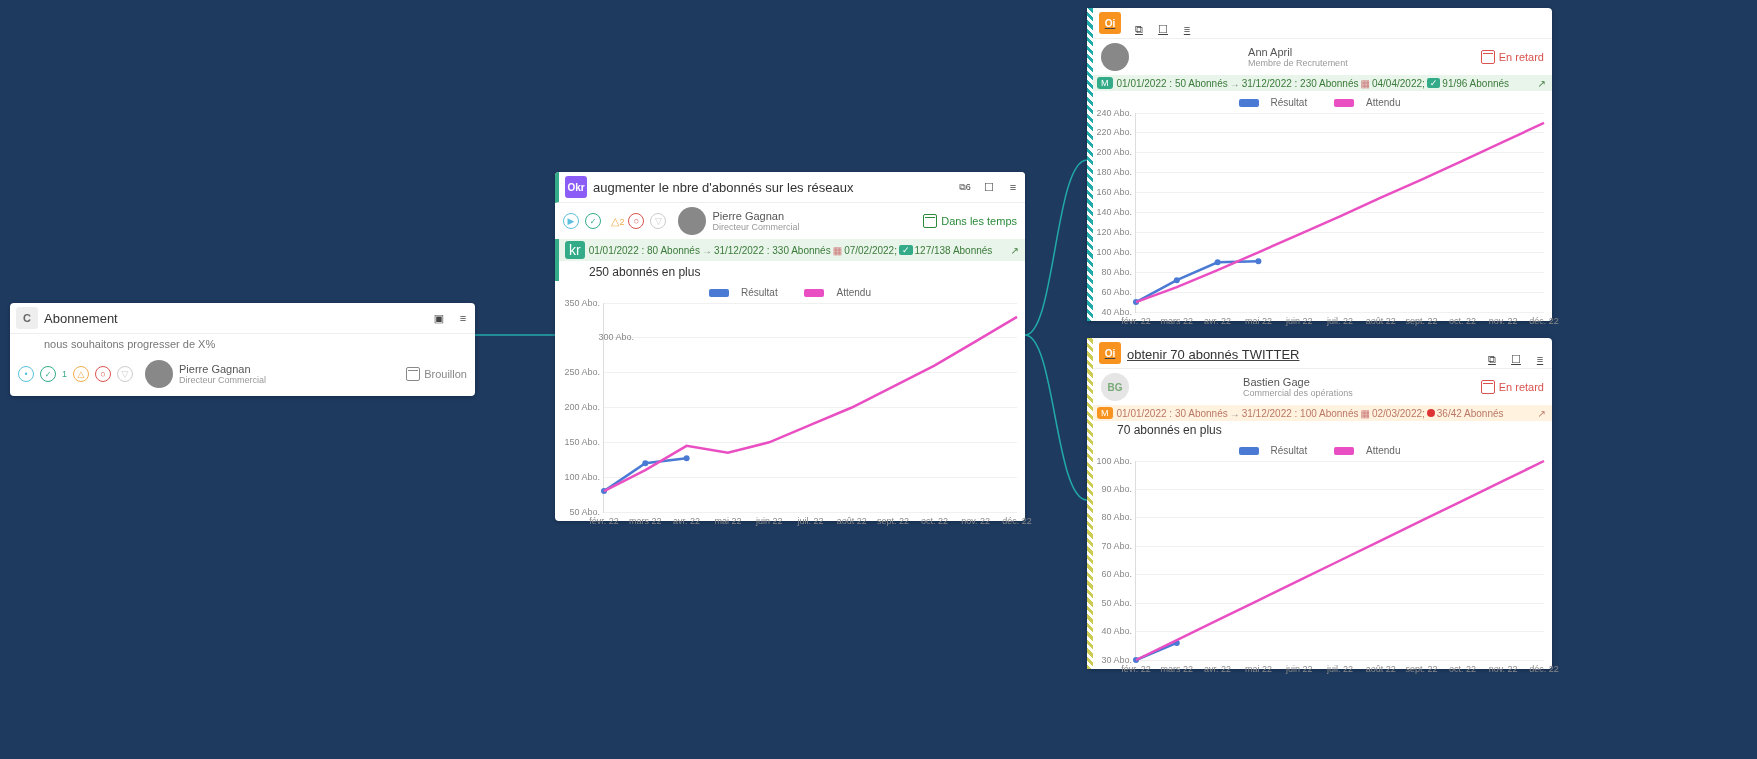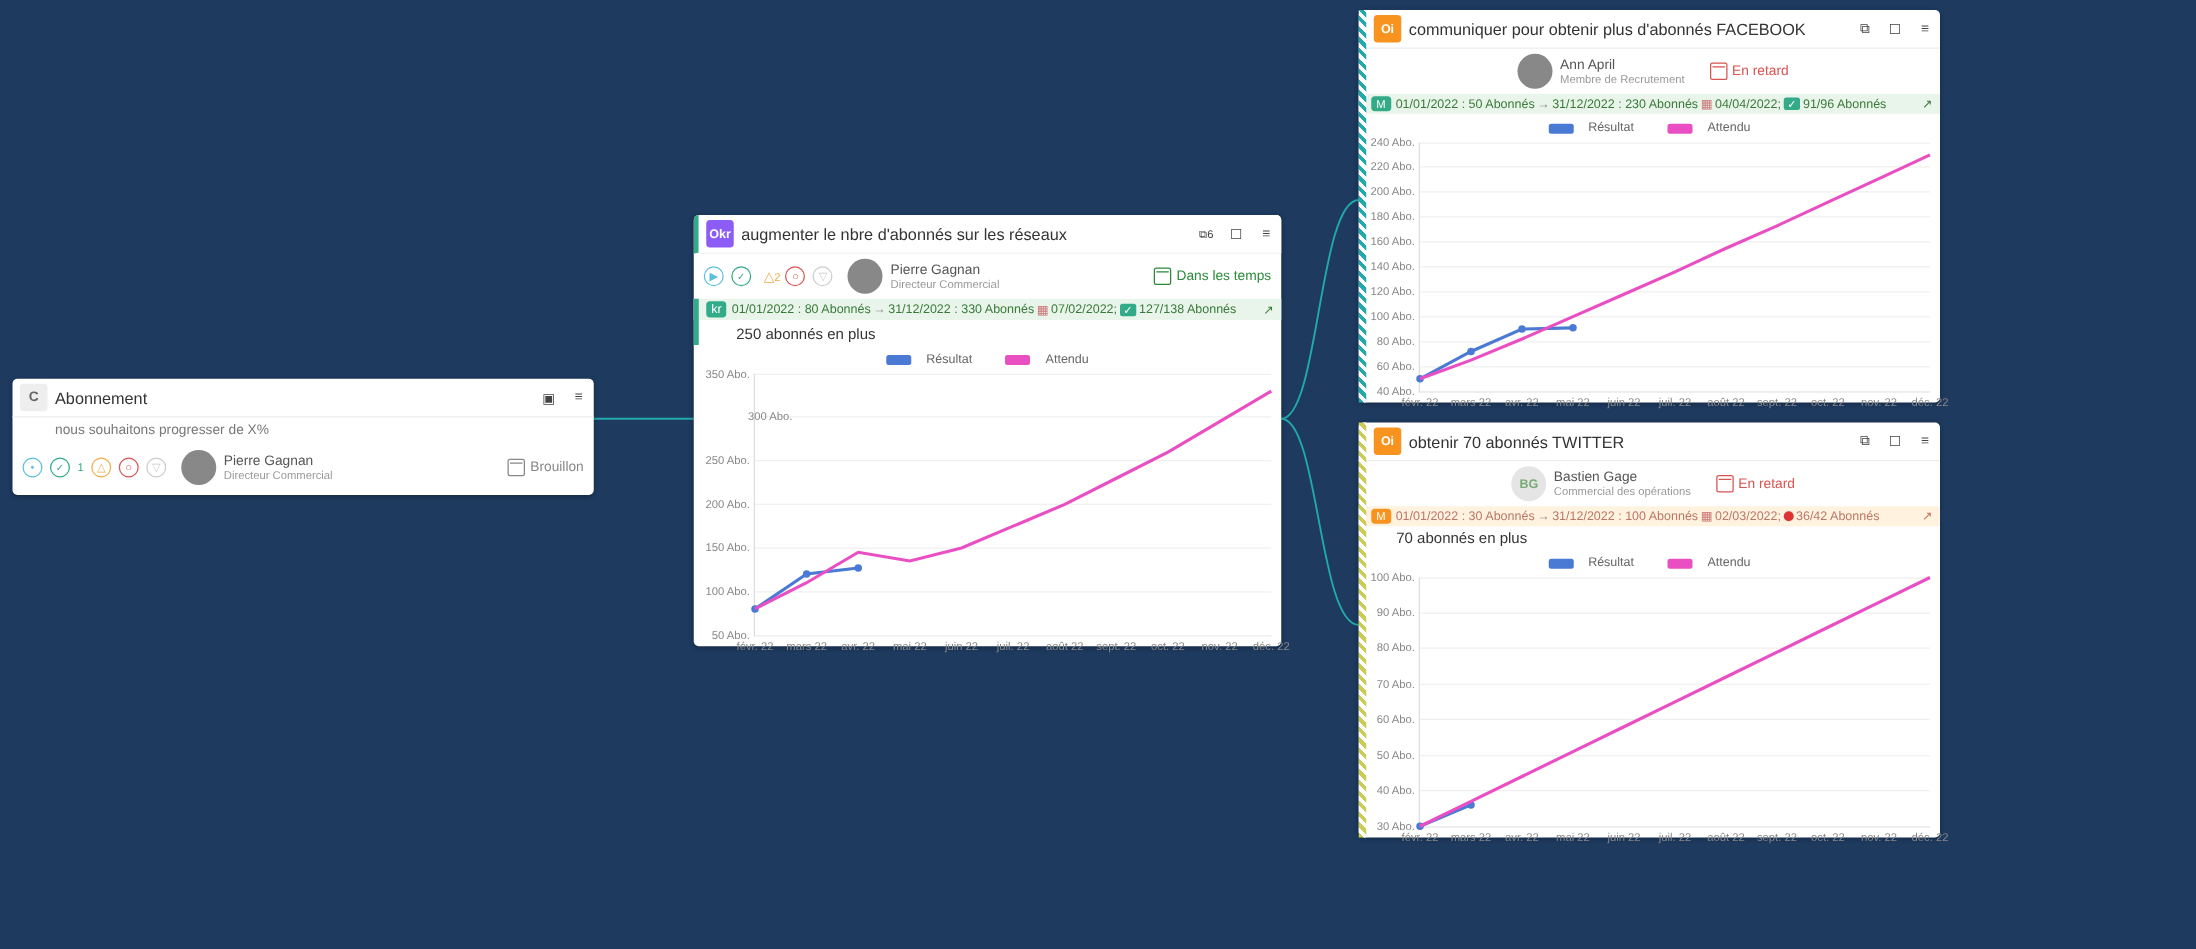--- a/index.html
+++ b/index.html
@@ -37,33 +37,33 @@
   .cal-icon { width:14px; height:14px; border:1.5px solid currentColor; border-radius:2px; margin-right:4px; position:relative;}
   .cal-icon::before { content:""; position:absolute; top:2px; left:1px; right:1px; height:1px; background:currentColor;}
 
   
   .okr-card { left:555px; top:172px; width:470px; }
   .okr-head { display:flex; align-items:center; border-bottom:1px solid #eee; background:#fff; border-left:4px solid #3a8; border-radius:4px 4px 0 0;}
   .badge-okr { background:#8b5cf6; color:#fff; font-size:10px; }
   .tool-row { display:flex; align-items:center; padding:4px 8px; }
   .tool-row .status-pill { color:#2a8a3a; }
   .kr-row { display:flex; align-items:center; background:#e9f5ea; padding:2px 6px; font-size:10px; color:#3a7a3a; border-left:4px solid #3a8;}
-  .kr-badge { background:#3a8; color:#fff; border-radius:3px; padding:1px 4px; margin-right:4px; font-size:10px;}
+  .kr-badge { background:#3a8; color:#fff; border-radius:3px; padding:1px 4px; margin-right:4px; font-size:14px;}
   .kr-title-row { padding:4px 8px 2px 30px; font-size:12px; color:#333; border-left:4px solid #3a8; display:flex; align-items:center;}
 
   
   .oi-card { width:465px; }
   .oi1 { left:1087px; top:8px; }
   .oi2 { left:1087px; top:338px; }
   .oi-stripe { position:absolute; left:0; top:0; bottom:0; width:6px; }
   .stripe-teal { background: repeating-linear-gradient(45deg,#2aa,#2aa 3px,#fff 3px,#fff 6px);}
   .stripe-yellow { background: repeating-linear-gradient(45deg,#cc5,#cc5 3px,#fff 3px,#fff 6px);}
-  .oi-head { display:flex; align-items:center; border-bottom:1px solid #eee; padding-left:6px;}
+  .oi-head { display:flex; align-items:flex-end; border-bottom:1px solid #eee; padding-left:6px;text-decoration:underline;}
   .badge-oi { background:#f7931e; color:#fff; font-size:10px;}
-  .oi-person { display:flex; align-items:center; justify-content:center; padding:4px 8px;}
+  .oi-person { display:flex; align-items:center; justify-content:space-between; padding:4px 8px;}
   .oi-person .status-pill { color:#d9534f; margin-left:20px;}
   .m-row { display:flex; align-items:center; font-size:10px; padding:2px 6px 2px 10px;}
   .m1 .m-row { background:#e9f5ea; color:#3a7a3a; }
   .m2 .m-row { background:#fff3e0; color:#b76; }
   .m-badge { background:#f7931e; color:#fff; border-radius:3px; padding:1px 4px; margin-right:4px; font-size:9px;}
   .m1 .m-badge { background:#3a8;}
   .m-title-row { padding:2px 8px 2px 30px; font-size:12px; color:#333; display:flex; align-items:center;}
 
   
   .chart-wrap { padding:4px 8px 8px 8px; }
@@ -209,21 +209,20 @@
           <path d="M0 188.1 L41.300000000000004 167.2 L82.60000000000001 142.81666666666666 L123.89999999999999 149.78333333333333 L165.20000000000002 139.33333333333334 L206.5 121.91666666666666 L247.79999999999998 104.5 L289.09999999999997 83.60000000000001 L330.40000000000003 62.70000000000002 L371.7 38.31666666666666 L413 13.933333333333337 " stroke="#e94fc2" stroke-width="2.5" fill="none"></path>
         </svg>
       </div>
   </div>
 </div>
 
 <div class="card oi-card oi1 m1">
   <div class="oi-stripe stripe-teal"></div>
   <div class="oi-head">
     <div class="badge badge-oi">Oi</div>
-    <div class="c-title">communiquer pour obtenir plus d'abonnés FACEBOOK</div>
     <span class="icon-btn">⧉</span>
     <span class="icon-btn">☐</span>
     <span class="icon-btn">≡</span>
   </div>
   <div class="oi-person">
     <div class="avatar"></div>
     <div>
       <div class="person-name">Ann April</div>
       <div class="person-role">Membre de Recrutement</div>
     </div>

